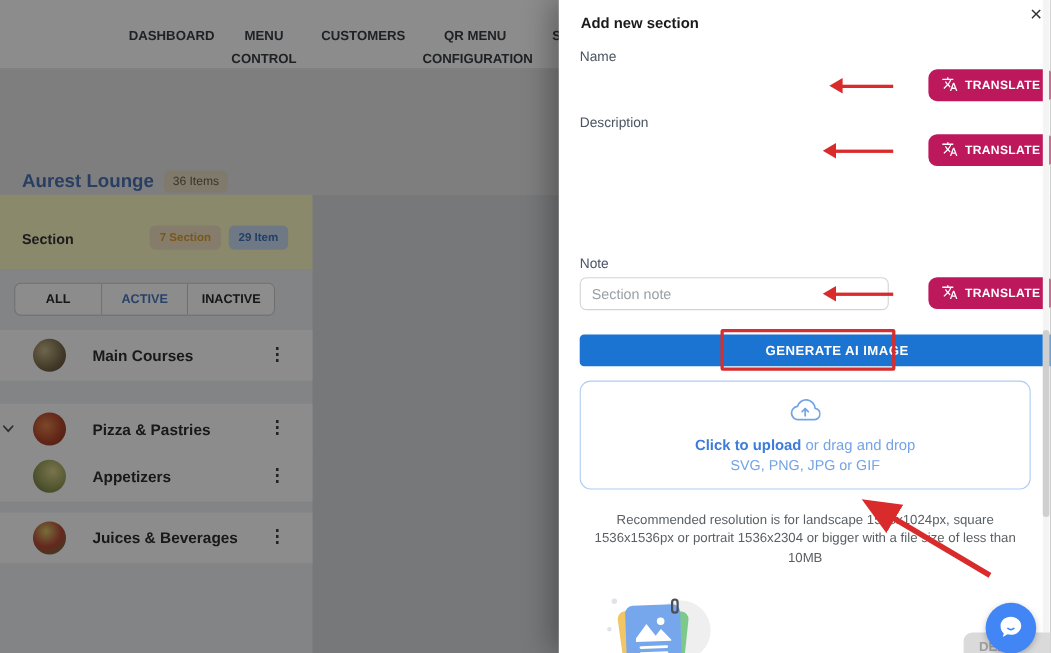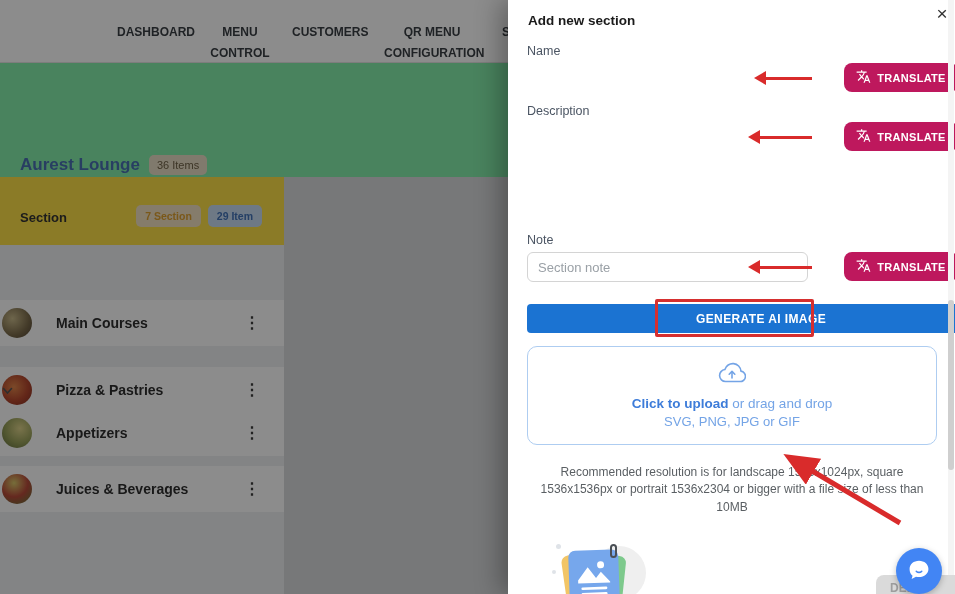--- a/index.html
+++ b/index.html
@@ -11,42 +11,42 @@
   .logo { position:absolute; left:13px; top:25px; font-size:27px; font-weight:800; letter-spacing:-1px; line-height:1; }
   .logo .p1 { color:#1c1c1c; }
   .logo .p2 { color:#4a79b8; }
   .nav-item { position:absolute; top:22px; font-size:12px; font-weight:bold; color:#3a3f44; text-align:center; line-height:21px; cursor:pointer; }
   .nav-dashboard { left:117px; }
   .nav-menucontrol { left:204px; width:72px; }
   .nav-customers { left:292px; }
   .nav-qr { left:384px; width:96px; }
   .nav-s { left:502px; }
 
-  .page-header { position:absolute; left:0; top:63px; width:955px; height:114px; background:#86efac;padding-left:32px; }
+  .page-header { position:absolute; left:0; top:63px; width:955px; height:114px; background:#e5e5e5;padding-left:32px; }
   .title-row { position:absolute; left:20px; top:92px; display:flex; align-items:center; gap:9px; }
   .page-title { font-size:17px; font-weight:bold; color:#4a72b3; }
   .items-badge { background:#eadfc6; color:#6f6147; font-size:11px; padding:4px 8px; border-radius:5px; }
   .page-subtitle { position:absolute; left:20px; top:117px; font-size:13px; color:#3f3f3f; }
 
   .content-bg { position:absolute; left:0; top:177px; width:955px; height:417px; background:#d9dbdd; }
   .left-panel { position:absolute; left:0; top:177px; width:284px; height:417px; background:#e4e6e8; }
-  .panel-head { position:absolute; left:0; top:0; width:284px; height:68px; background:#fde047; }
+  .panel-head { position:absolute; left:0; top:0; width:284px; height:68px; background:#fef9c3; }
   .section-label { position:absolute; left:20px; top:33px; font-size:13px; font-weight:bold; color:#333; }
   .badges { position:absolute; right:22px; top:28px; display:flex; gap:7px; }
   .badge { font-size:10.5px; font-weight:bold; padding:5px 9px; border-radius:5px; }
   .badge-sections { background:#f2e2c3; color:#dfa02f; }
   .badge-items { background:#c9ddf3; color:#4273b8; }
 
   .list-area { position:absolute; left:0; top:68px; width:284px; height:349px; background:#eef0f2; }
   .tab-group { position:absolute; left:13px; top:12px; width:237px; height:30px; display:flex; background:#fff; border:1px solid #c9c9c9; border-radius:6px; overflow:hidden; }
   .tab { flex:1; display:flex; align-items:center; justify-content:center; font-size:11.5px; font-weight:bold; color:#2a2a2a; border-right:1px solid #c9c9c9; cursor:pointer; background:#fff; }
   .tab:last-child { border-right:none; }
   .tab.active { color:#4a79c0; }
 
-  .section-row { position:absolute; left:0; width:284px; height:46px; background:#ffffff; display:flex; align-items:center; padding-left:2px; cursor:pointer; }
+  .section-row { position:absolute; left:0; width:284px; height:46px; background:#ffffff; display:flex; align-items:center; padding-left:30px; cursor:pointer; }
   .row-0 { top:55px; } .row-1 { top:122px; } .row-2 { top:165px; } .row-3 { top:221px; }
   .avatar { width:30px; height:30px; border-radius:50%; flex:0 0 30px; }
   .av0 { background:radial-gradient(circle at 35% 35%, #c8b98a, #7a6a4a 60%, #4e4232); }
   .av1 { background:radial-gradient(circle at 40% 40%, #e0854a, #b5472e 55%, #7e2f22); }
   .av2 { background:radial-gradient(circle at 60% 35%, #ddd28a, #97a05a 55%, #5f6a3c); }
   .av3 { background:radial-gradient(circle at 40% 30%, #d8c86a, #b84a3a 50%, #5a7a3a); }
   .row-name { margin-left:24px; font-size:14px; font-weight:bold; color:#2f2f2f; }
   .kebab { position:absolute; right:24px; top:50%; transform:translateY(-50%); font-size:16px; font-weight:bold; color:#3c3c3c; cursor:pointer; line-height:1; }
   .row-chevron { position:absolute; left:2px; top:50%; transform:translateY(-50%); color:#555; cursor:pointer; }
 
@@ -127,20 +127,25 @@
 
   <div class="left-panel">
     <div class="panel-head">
       <div class="section-label">Section</div>
       <div class="badges">
         <div class="badge badge-sections">7 Section</div>
         <div class="badge badge-items">29 Item</div>
       </div>
     </div>
     <div class="list-area">
+      <div class="tab-group">
+        <div class="tab">ALL</div>
+        <div class="tab active">ACTIVE</div>
+        <div class="tab">INACTIVE</div>
+      </div>
 
       <div class="section-row row-0">
         <div class="avatar av0"></div>
         <div class="row-name">Main Courses</div>
         <div class="kebab">⋮</div>
       </div>
 
       <div class="section-row row-1">
         <span class="row-chevron">
           <svg width="11" height="8" viewBox="0 0 11 8">

